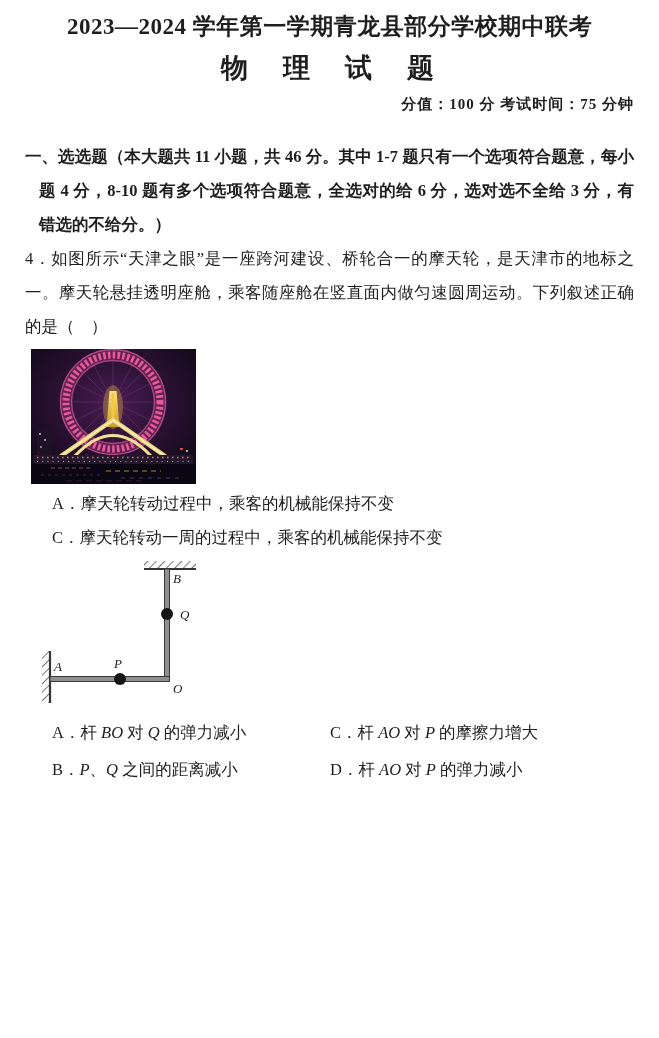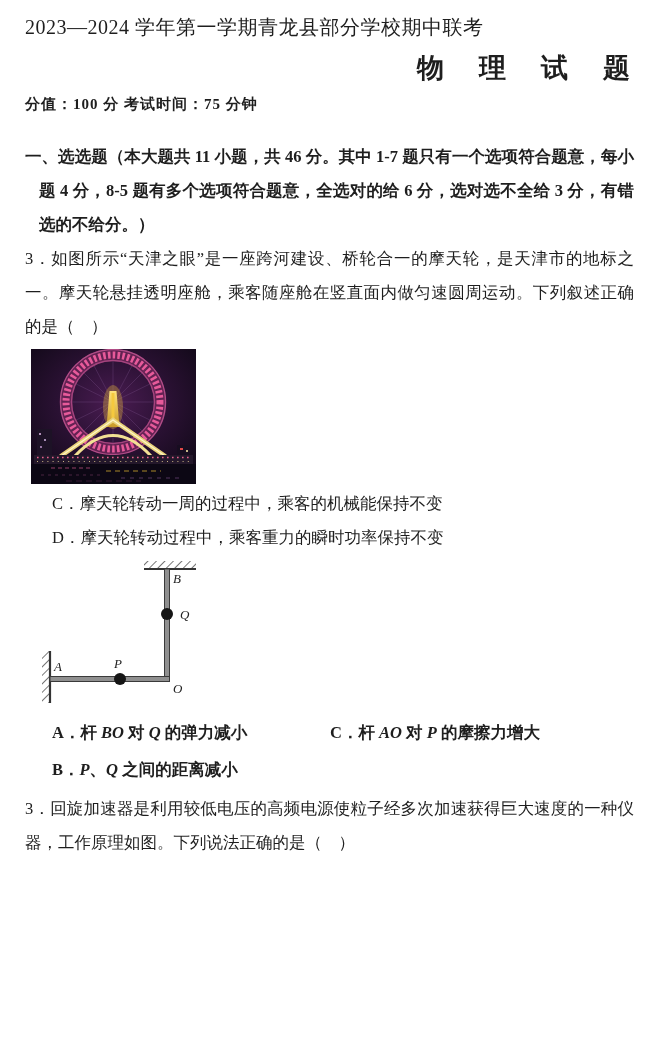--- a/index.html
+++ b/index.html
@@ -9,34 +9,34 @@
     margin:0 auto;
     background:#ffffff;
     box-sizing:border-box;
     padding:12px 25px 0 25px;
     overflow:hidden;
     font-family:"Liberation Serif","DejaVu Serif",serif;
     color:#1e1e1e;
   }
   .exam-title{
     margin:0 0 6px 0;
-    font-size:20px;line-height:30px;
-    font-weight:400;
+    font-size:23px;line-height:30px;
+    font-weight:700;text-align:center;
     letter-spacing:0.5px;
   }
   .subject-title{
     margin:0 0 4px 0;
     font-size:27px;line-height:40px;
-    font-weight:700;text-align:right;
+    font-weight:700;text-align:center;
     letter-spacing:4px;
   }
   .meta-line{
     margin:0 0 24px 0;
     font-size:15px;line-height:24px;
-    font-weight:700;text-align:left;
+    font-weight:700;text-align:right;
     letter-spacing:1px;
   }
   .section-head{
     margin:0;
     font-size:16.5px;line-height:34px;
     font-weight:700;
     text-align:justify;
     padding-left:14px;text-indent:-14px;
   }
   .stem{
@@ -51,42 +51,42 @@
   .diagram-fig{margin:3px 0 3px 15px;width:165px;height:152px;}
   ul.options{
     list-style:none;
     margin:3px 0 2px 0;padding:0 0 0 27px;
     font-size:16.5px;line-height:34px;
   }
   .options-2col{
     margin:4px 0 4px 0;padding:0 0 0 27px;
     display:grid;
     grid-template-columns:278px auto;
-    font-size:16.5px;line-height:37px;font-weight:bold;
+    font-size:16.5px;line-height:37px;
   }
   svg text.var-label{
     font-family:"Liberation Serif","DejaVu Serif",serif;
     font-style:italic;
     font-size:13px;
     fill:#222222;
   }
 </style>
 </head>
 <body>
 
 <div class="page">
 
   <h1 class="exam-title">2023—2024 学年第一学期青龙县部分学校期中联考</h1>
   <h2 class="subject-title">物　理　试　题</h2>
   <div class="meta-line">分值：100 分  考试时间：75 分钟</div>
 
-  <p class="section-head">一、选选题（本大题共 11 小题，共 46 分。其中 1-7 题只有一个选项符合题意，每小题 4 分，8-5 题有多个选项符合题意，全选对的给 6 分，选对选不全给 3 分，有错选的不给分。）</p>
+  <p class="section-head">一、选选题（本大题共 11 小题，共 46 分。其中 1-7 题只有一个选项符合题意，每小题 4 分，8-10 题有多个选项符合题意，全选对的给 6 分，选对选不全给 3 分，有错选的不给分。）</p>
 
   <section>
-    <p class="stem">3．如图所示“天津之眼”是一座跨河建设、桥轮合一的摩天轮，是天津市的地标之一。摩天轮悬挂透明座舱，乘客随座舱在竖直面内做匀速圆周运动。下列叙述正确的是（　）</p>
+    <p class="stem">4．如图所示“天津之眼”是一座跨河建设、桥轮合一的摩天轮，是天津市的地标之一。摩天轮悬挂透明座舱，乘客随座舱在竖直面内做匀速圆周运动。下列叙述正确的是（　）</p>
 
     <svg class="figure photo-fig" viewBox="0 0 165 135" role="img">
       <defs>
         <radialGradient id="skyGlow" cx="50%" cy="40%" r="62%">
           <stop offset="0%" stop-color="#4a1c52"></stop>
           <stop offset="55%" stop-color="#2a1133"></stop>
           <stop offset="100%" stop-color="#150a1c"></stop>
         </radialGradient>
         <linearGradient id="towerGrad" x1="0" y1="0" x2="0" y2="1">
           <stop offset="0%" stop-color="#ffe37a"></stop>
@@ -147,22 +147,22 @@
       <g opacity="0.55">
         <line x1="20" y1="119" x2="60" y2="119" stroke="#b04a7a" stroke-width="1.4" stroke-dasharray="4 3"></line>
         <line x1="75" y1="122" x2="130" y2="122" stroke="#caa42e" stroke-width="1.3" stroke-dasharray="5 4"></line>
         <line x1="10" y1="126" x2="70" y2="126" stroke="#7a3a66" stroke-width="1.2" stroke-dasharray="3 4"></line>
         <line x1="90" y1="129" x2="150" y2="129" stroke="#8a5a9a" stroke-width="1.1" stroke-dasharray="4 5"></line>
         <line x1="35" y1="132" x2="110" y2="132" stroke="#5a2a50" stroke-width="1.2" stroke-dasharray="6 4"></line>
       </g>
     </svg>
 
     <ul class="options">
+      <li class="opt">A．摩天轮转动过程中，乘客的机械能保持不变</li>
       <li class="opt">C．摩天轮转动一周的过程中，乘客的机械能保持不变</li>
-      <li class="opt">D．摩天轮转动过程中，乘客重力的瞬时功率保持不变</li>
     </ul>
   </section>
 
   <section>
 
     <svg class="figure diagram-fig" viewBox="0 0 165 152" role="img">
       <defs>
         <pattern id="hatch" width="6" height="6" patternUnits="userSpaceOnUse" patternTransform="rotate(45)">
           <line x1="0" y1="0" x2="0" y2="6" stroke="#555555" stroke-width="1.6"></line>
         </pattern>
@@ -184,20 +184,18 @@
       <text class="var-label" x="140" y="61">Q</text>
       <text class="var-label" x="14" y="113">A</text>
       <text class="var-label" x="74" y="110">P</text>
       <text class="var-label" x="133" y="135">O</text>
     </svg>
 
     <div class="options-2col">
       <div class="opt">A．杆 <i>BO</i> 对 <i>Q</i> 的弹力减小</div>
       <div class="opt">C．杆 <i>AO</i> 对 <i>P</i> 的摩擦力增大</div>
       <div class="opt">B．<i>P</i>、<i>Q</i> 之间的距离减小</div>
+      <div class="opt">D．杆 <i>AO</i> 对 <i>P</i> 的弹力减小</div>
     </div>
   </section>
 
-  <section>
-    <p class="stem">3．回旋加速器是利用较低电压的高频电源使粒子经多次加速获得巨大速度的一种仪器，工作原理如图。下列说法正确的是（　）</p>
-  </section>
 
 </div>
 
 </body></html>

